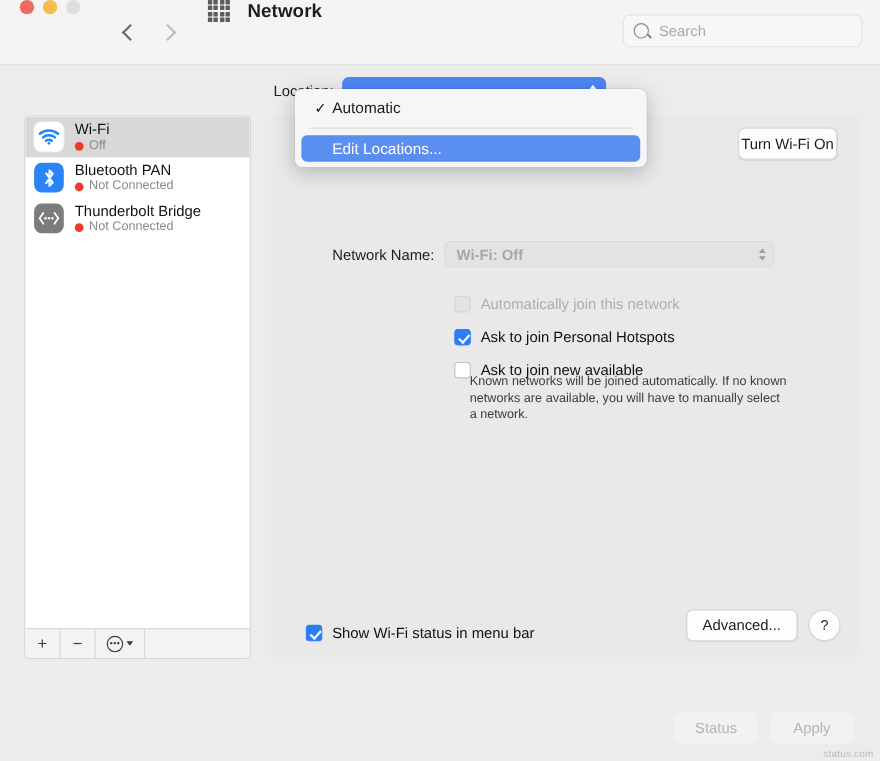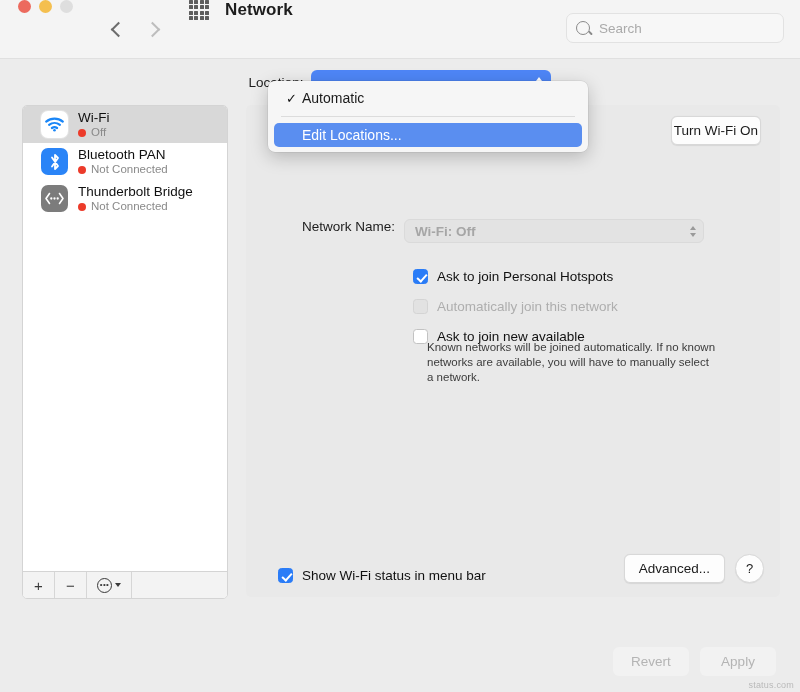--- a/index.html
+++ b/index.html
@@ -118,21 +118,21 @@
     background: #ffffff;
     border: 1px solid #d4d4d4;
     border-radius: 5px;
     display: flex; flex-direction: column;
     overflow: hidden;
     height: 492px;
   }
   .svc-list { flex: 1 1 auto; overflow: hidden; }
   .svc {
     display: flex; align-items: center; gap: 10px;
-    padding: 7px 18px; height: 37px; box-sizing: border-box;
+    padding: 7px 8px; height: 37px; box-sizing: border-box;
   }
   .svc.selected { background: #d8d8d8; }
   .svc-icon {
     width: 27px; height: 27px; border-radius: 7px;
     flex: 0 0 27px; position: relative;
     display: flex; align-items: center; justify-content: center;
   }
   .svc-icon.wifi { background: #ffffff; box-shadow: 0 0 0 1px #e3e3e3; }
   .svc-icon.bt { background: #2a84f7; }
   .svc-icon.tb { background: #7c7c7c; }
@@ -170,21 +170,21 @@
   .detail {
     flex: 1 1 auto;
     background: #e9e9e9;
     border-radius: 5px;
     height: 492px;
     position: relative;
     box-sizing: border-box;
     padding: 0;
   }
   .drow {
-    display: flex; align-items: flex-start;
+    display: flex; align-items: center;
     position: absolute;
   }
   .dlabel-col {
     width: 158px; text-align: right; padding-right: 9px;
     font-size: 13.5px; color: #1d1d1d; box-sizing: border-box;
   }
   .status-row { left: 0; top: 20px; width: 100%; }
   .status-val { font-size: 13.5px; font-weight: bold; color: #111; }
   .turn-btn {
     position: absolute; right: 19px; top: 11px;
@@ -433,26 +433,26 @@
           <span class="val">Wi-Fi: Off</span>
           <span class="arrows">
             <span class="up"></span>
               <span class="dn"></span>
           </span>
         </div>
       </div>
 
       <div class="checks">
         <div class="chk-line">
+          <span class="cbox disabled"></span>
+          <span class="chk-label disabled">Automatically join this network</span>
+        </div>
+        <div class="chk-line">
           <span class="cbox checked"></span>
           <span class="chk-label">Ask to join Personal Hotspots</span>
-        </div>
-        <div class="chk-line">
-          <span class="cbox disabled"></span>
-          <span class="chk-label disabled">Automatically join this network</span>
         </div>
         <div class="chk-line">
           <span class="cbox"></span>
           <span class="chk-label">Ask to join new available</span>
         </div>
       </div>
 
       <div class="helptext">Known networks will be joined automatically. If no known networks are available, you will have to manually select a network.</div>
 
       <div class="bottom-row">
@@ -461,21 +461,21 @@
           <span class="chk-label">Show Wi-Fi status in menu bar</span>
         </div>
         <div class="adv-btn">Advanced...</div>
         <div class="help-btn">?</div>
       </div>
 
     </div>
   </div>
 
   <div class="footer">
-    <div class="ftr-btn">Revert</div>
+    <div class="ftr-btn">Status</div>
     <div class="ftr-btn">Apply</div>
     <div class="watermark">status.com</div>
   </div>
 
   <div class="menu">
     <div class="menu-item">
       <span class="ck">✓</span>
       <span>Automatic</span>
     </div>
     <div class="menu-sep"></div>

